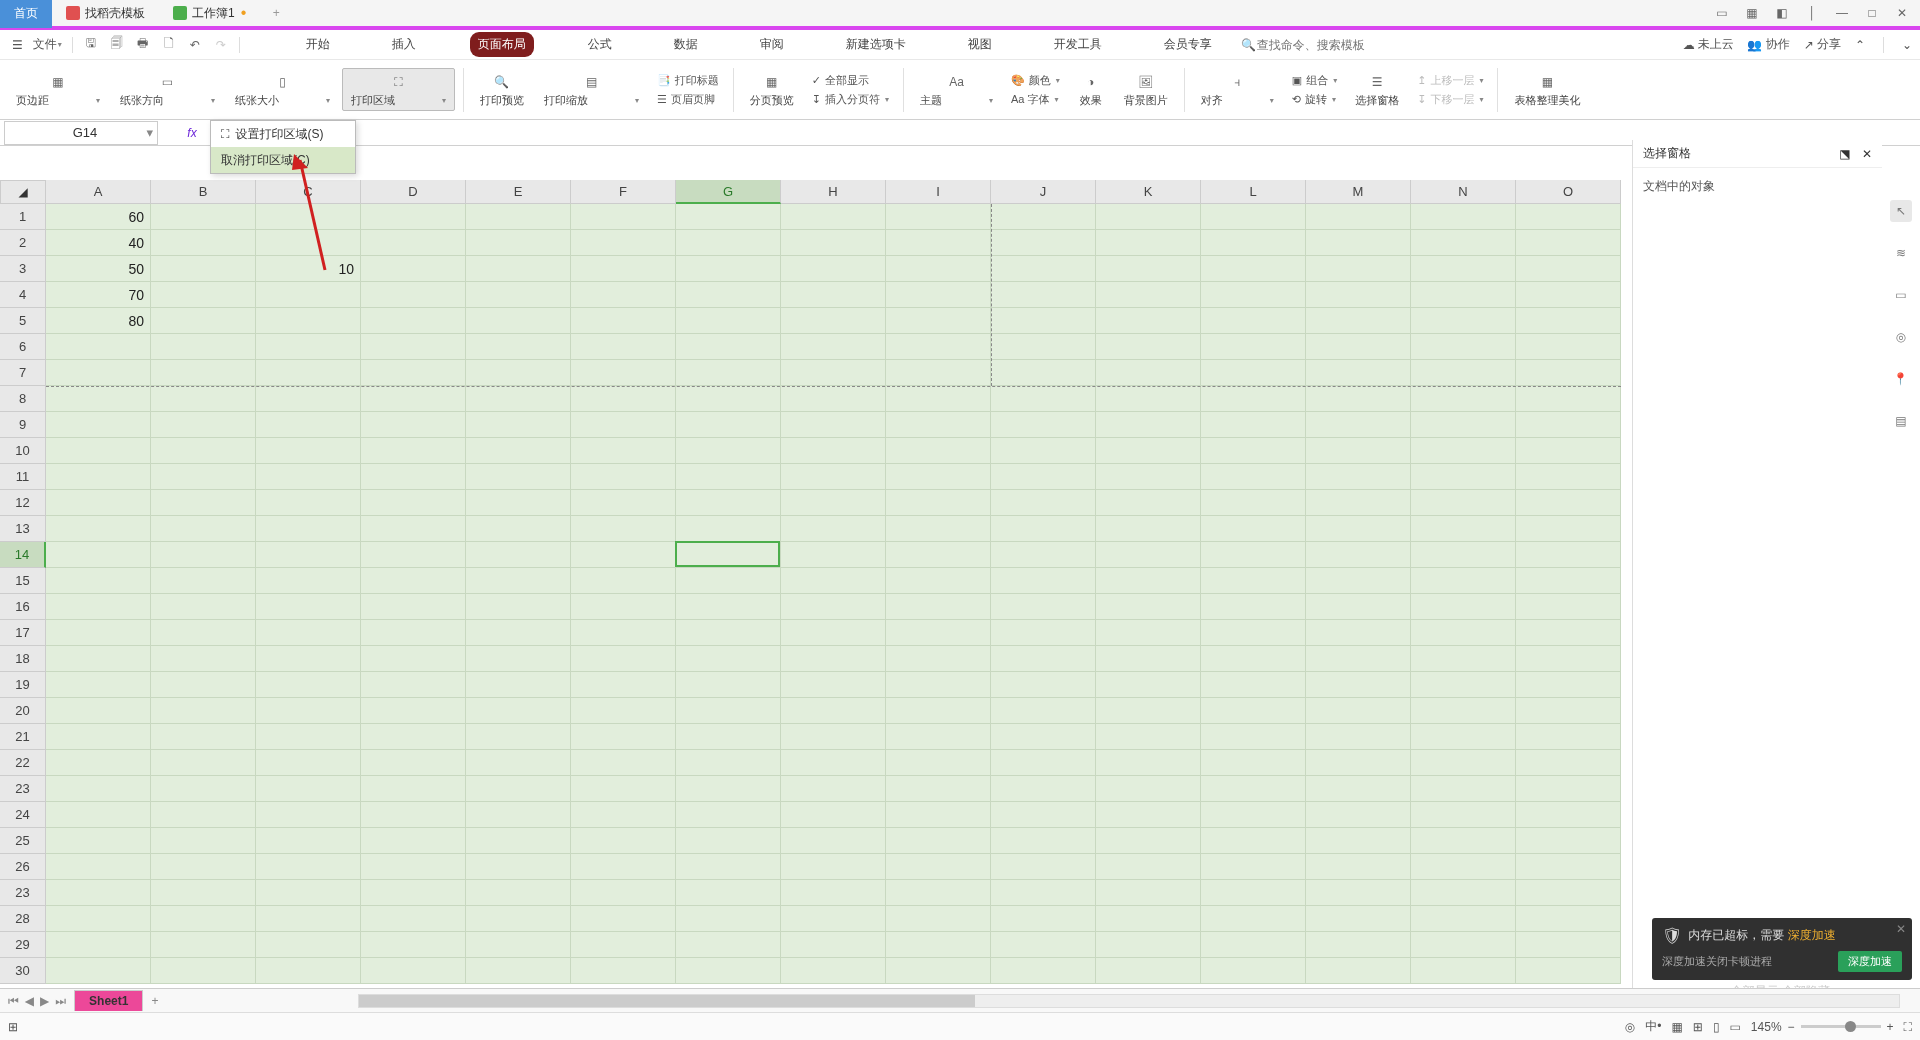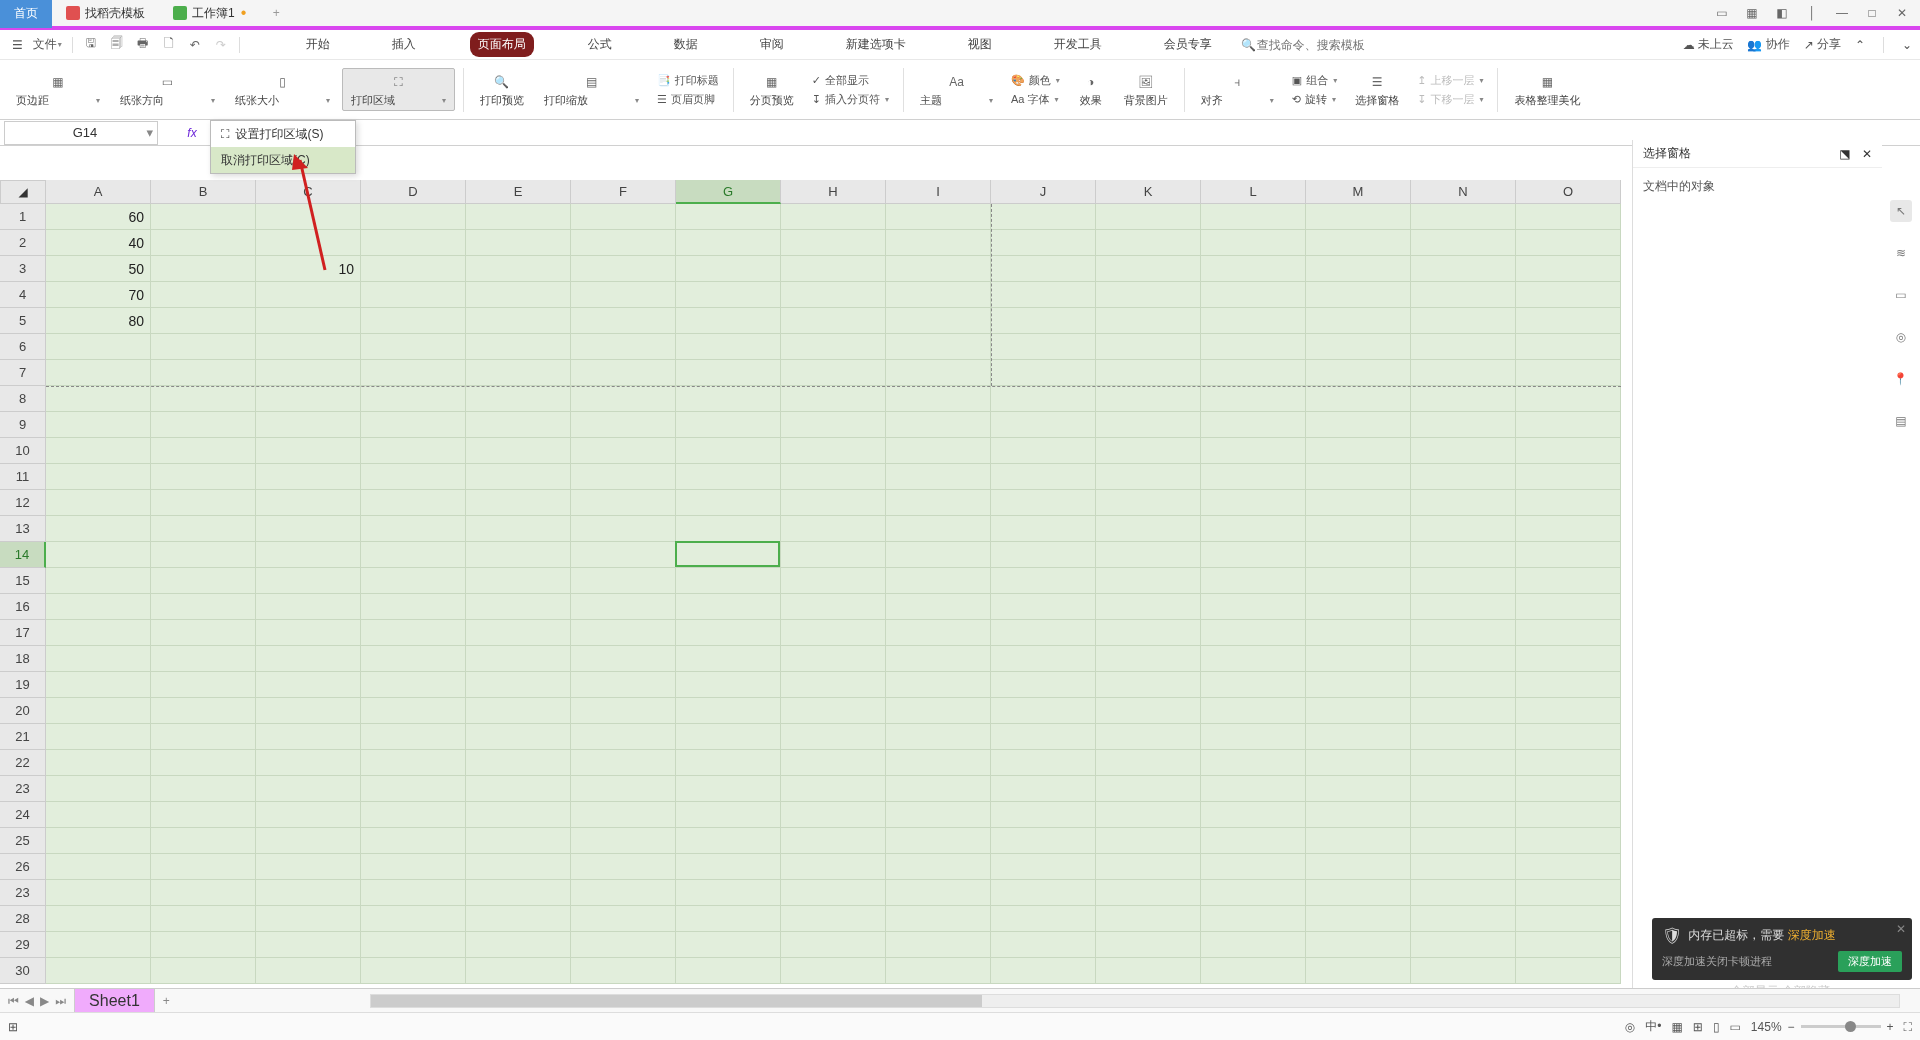--- a/index.html
+++ b/index.html
@@ -74,21 +74,21 @@
 .rpanel{position:absolute;top:140px;right:38px;width:250px;bottom:28px;border-left:1px solid #ddd;background:#fff;}
 .rpanel .hdr{height:28px;display:flex;align-items:center;padding:0 10px;border-bottom:1px solid #eee;justify-content:space-between;}
 .rpanel .body{padding:10px;color:#555;}
 .rtools{position:absolute;top:180px;right:0;width:38px;display:flex;flex-direction:column;align-items:center;gap:20px;padding-top:20px;}
 .rtools span{width:22px;height:22px;display:flex;align-items:center;justify-content:center;cursor:pointer;color:#777;}
 .rtools span.first{background:#e8e8e8;border-radius:3px;}
 
 
 .sheetbar{position:absolute;bottom:28px;left:0;right:0;height:24px;border-top:1px solid #ccc;display:flex;align-items:center;background:#f8f8f8;}
 .sheetnav{display:flex;gap:6px;padding:0 8px;color:#888;}
-.sheettab{padding:3px 14px;background:#f0abfc;border:1px solid #ccc;border-bottom:none;font-size:16px;cursor:pointer;}
+.sheettab{padding:3px 14px;background:#ec4899;border:1px solid #ccc;border-bottom:none;font-size:12px;cursor:pointer;font-weight:bold;}
 .hscroll{flex:1;height:14px;margin:0 20px 0 200px;background:#eee;border:1px solid #ddd;position:relative;}
 .hscroll .thumb{position:absolute;left:0;top:0;width:40%;height:100%;background:#ccc;}
 
 
 .statusbar{position:absolute;bottom:0;left:0;right:0;height:28px;border-top:1px solid #ddd;display:flex;align-items:center;padding:0 8px;background:#fafafa;font-size:12px;color:#555;}
 .statusbar .r{margin-left:auto;display:flex;align-items:center;gap:10px;}
 .zoom{display:flex;align-items:center;gap:6px;}
 .zoom .track{width:80px;height:3px;background:#ccc;position:relative;}
 .zoom .knob{position:absolute;left:55%;top:-4px;width:11px;height:11px;background:#888;border-radius:50%;}
 

